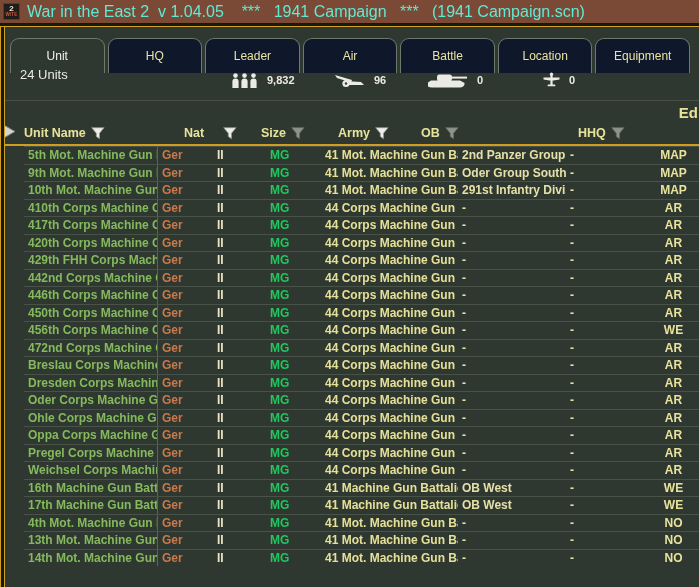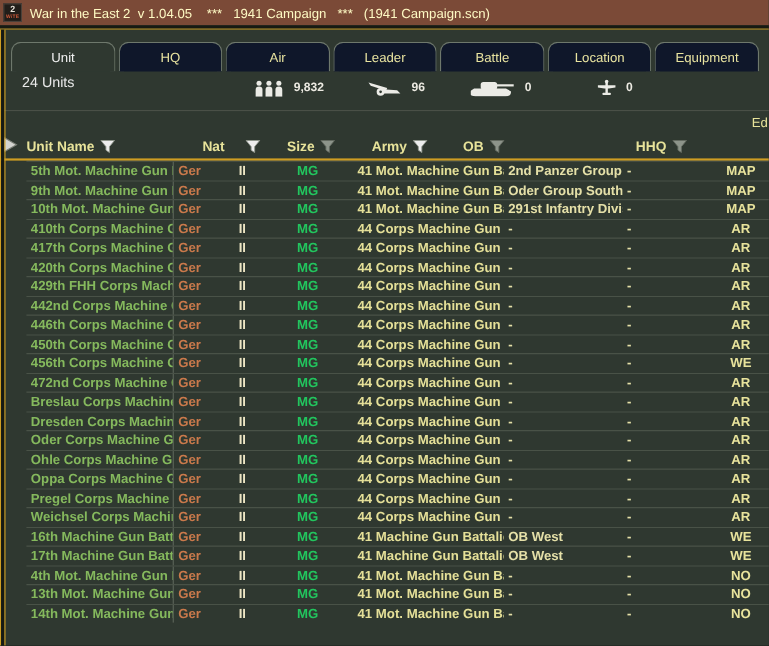--- a/index.html
+++ b/index.html
@@ -5,41 +5,41 @@
   html,body{margin:0;padding:0;background:#11140f;}
   .app{position:relative;width:699px;height:587px;overflow:hidden;
        font-family:"Liberation Sans",sans-serif;background:#2f3830;}
   
   .titlebar{position:absolute;top:0;left:0;width:699px;height:23px;background:#7b4a37;
             display:flex;align-items:center;gap:7px;padding-left:3px;box-sizing:border-box;}
   .logo{width:17px;height:17px;background:#211d19;border:1px solid #4a413a;box-sizing:border-box;
         display:flex;flex-direction:column;align-items:center;justify-content:center;line-height:1;}
   .logo .l-top{color:#e8e2d8;font-size:8px;font-weight:bold;}
   .logo .l-bot{color:#d05a3a;font-size:4.5px;font-weight:bold;letter-spacing:.2px;}
-  .title-text{color:#fef9c3;font-size:12px;white-space:pre;}
+  .title-text{color:#5eead4;font-size:16px;white-space:pre;}
   
   .darkstrip{position:absolute;top:23px;left:0;width:699px;height:3px;background:#171a13;}
   .gold-top{position:absolute;top:26px;left:0;width:699px;height:1px;background:#d2a023;}
   .panel{position:absolute;top:27px;left:0;width:699px;height:560px;background:#2f3830;}
   .lb-outer{position:absolute;top:0;left:0;width:1px;height:560px;background:#cf9d22;z-index:9;}
   .lb-dark{position:absolute;top:0;left:1px;width:3px;height:560px;background:#171a13;z-index:9;}
   .lb-inner{position:absolute;top:0;left:4px;width:1px;height:560px;background:#cf9d22;z-index:9;}
   
-  .tabs{position:absolute;top:11px;left:10px;width:680px;height:27px;display:flex;gap:3px;}
+  .tabs{position:absolute;top:11px;left:10px;width:680px;height:35px;display:flex;gap:3px;}
   .tab{flex:1;background:#0f172a;border:1px solid #6e786c;border-bottom:none;
        border-radius:9px 9px 0 0;display:flex;align-items:center;justify-content:center;
        color:#e9e4a0;font-size:12px;cursor:pointer;box-sizing:border-box;}
   .tab.active{background:#2f3830;color:#f2f2f2;}
   
   .units-label{position:absolute;top:40px;left:20px;color:#e9e9e9;font-size:13px;}
   .stat{position:absolute;top:43px;height:20px;display:flex;align-items:center;gap:9px;}
   .stat .val{color:#eceae2;font-size:11px;font-weight:bold;}
   .stat svg{display:block;}
   .hsep{position:absolute;top:73px;left:0;width:699px;height:1px;background:#4a5047;}
-  .ed{position:absolute;top:77px;right:1px;color:#e8e39a;font-size:12px;font-weight:normal;cursor:pointer;}
+  .ed{position:absolute;top:77px;right:1px;color:#e8e39a;font-size:15px;font-weight:bold;cursor:pointer;}
   
   .arrow{position:absolute;top:96px;left:1px;width:16px;height:17px;cursor:pointer;}
   .grid{display:grid;grid-template-columns:134px 55px 53px 55px 137px 108px 78px 55px;}
   .header-row{position:absolute;top:95px;left:24px;width:675px;height:22px;gap:24px;}
   .hcell{display:flex;align-items:center;gap:5px;color:#e8e39a;font-size:12.5px;font-weight:bold;
          white-space:nowrap;cursor:pointer;overflow:visible;}
   .hcell .funnel-bright path{fill:#ededed;stroke:#8f968c;}
   .hcell .funnel-dim path{fill:#8d948a;stroke:#646b61;}
   .hc-nat{padding-left:2px;justify-content:space-between;} .hc-ob{padding-left:4px;}
   .hc-thbox{margin-left:-20px;}
@@ -81,24 +81,24 @@
     <div class="lb-inner"></div>
 
     <div class="tabs">
         <div class="tab active">
           <span>Unit</span>
         </div>
         <div class="tab">
           <span>HQ</span>
         </div>
         <div class="tab">
+          <span>Leader</span>
+        </div>
+        <div class="tab">
           <span>Air</span>
-        </div>
-        <div class="tab">
-          <span>Leader</span>
         </div>
         <div class="tab">
           <span>Battle</span>
         </div>
         <div class="tab">
           <span>Location</span>
         </div>
         <div class="tab">
           <span>Equipment</span>
         </div>

